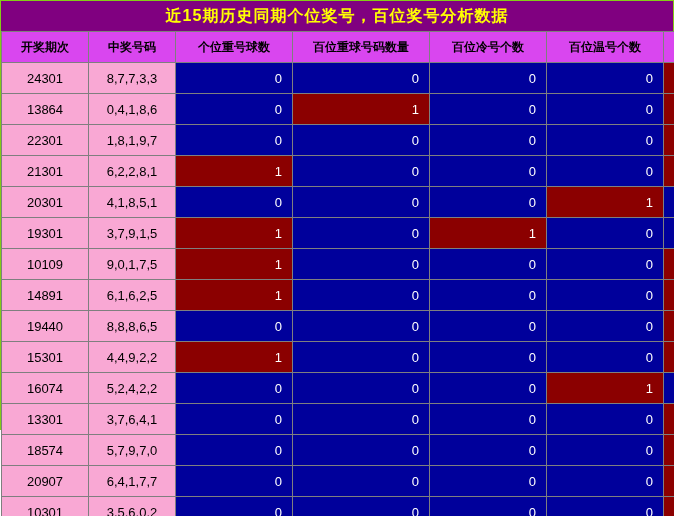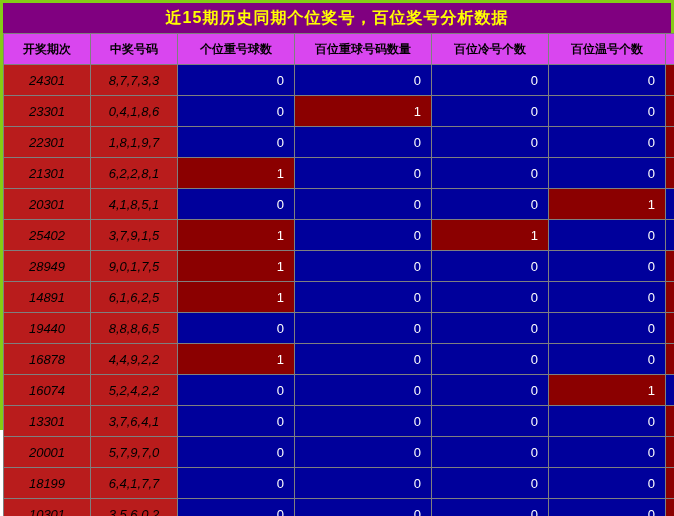--- a/index.html
+++ b/index.html
@@ -10,21 +10,21 @@
   body {
     width: 674px;
     height: 516px;
     font-family: "Liberation Sans", "DejaVu Sans", sans-serif;
     overflow: hidden;
   }
   .wrap {
     width: 674px;
     height: 430px;
     box-sizing: border-box;
-    border: 3px solid #84cc16;
+    border: 1px solid #84cc16;
     display: flex;
     flex-direction: column;
   }
   .title-bar {
     height: 30px;
     background: #800080;
     color: #ffff00;
     font-size: 16px;
     font-weight: bold;
     display: flex;
@@ -53,23 +53,22 @@
   td {
     font-size: 13px;
     height: 30px;
     border: 1px solid #7f7f7f;
     text-align: center;
     vertical-align: middle;
     padding: 0 4px;
     white-space: nowrap;
   }
   td.idx, td.num {
-    background: #b91c1c;
+    background: #f9a8d4;
     color: #000000;
-    font-style: italic;
   }
   td.cell {
     background: #00009b;
     color: #ffffff;
     text-align: right;
     padding-right: 10px;
   }
   td.cell.hl {
     background: #8b0000;
   }
@@ -102,21 +101,21 @@
         <tr>
           <td class="idx c0">24301</td>
           <td class="num c1">8,7,7,3,3</td>
           <td class="cell c2">0</td>
           <td class="cell c3">0</td>
           <td class="cell c4">0</td>
           <td class="cell c5">0</td>
           <td class="cell c6 hl">1</td>
         </tr>
         <tr>
-          <td class="idx c0">23301</td>
+          <td class="idx c0">13864</td>
           <td class="num c1">0,4,1,8,6</td>
           <td class="cell c2">0</td>
           <td class="cell c3 hl">1</td>
           <td class="cell c4">0</td>
           <td class="cell c5">0</td>
           <td class="cell c6 hl">1</td>
         </tr>
         <tr>
           <td class="idx c0">22301</td>
           <td class="num c1">1,8,1,9,7</td>
@@ -138,30 +137,30 @@
         <tr>
           <td class="idx c0">20301</td>
           <td class="num c1">4,1,8,5,1</td>
           <td class="cell c2">0</td>
           <td class="cell c3">0</td>
           <td class="cell c4">0</td>
           <td class="cell c5 hl">1</td>
           <td class="cell c6">0</td>
         </tr>
         <tr>
-          <td class="idx c0">25402</td>
+          <td class="idx c0">19301</td>
           <td class="num c1">3,7,9,1,5</td>
           <td class="cell c2 hl">1</td>
           <td class="cell c3">0</td>
           <td class="cell c4 hl">1</td>
           <td class="cell c5">0</td>
           <td class="cell c6">0</td>
         </tr>
         <tr>
-          <td class="idx c0">28949</td>
+          <td class="idx c0">10109</td>
           <td class="num c1">9,0,1,7,5</td>
           <td class="cell c2 hl">1</td>
           <td class="cell c3">0</td>
           <td class="cell c4">0</td>
           <td class="cell c5">0</td>
           <td class="cell c6 hl">1</td>
         </tr>
         <tr>
           <td class="idx c0">14891</td>
           <td class="num c1">6,1,6,2,5</td>
@@ -174,21 +173,21 @@
         <tr>
           <td class="idx c0">19440</td>
           <td class="num c1">8,8,8,6,5</td>
           <td class="cell c2">0</td>
           <td class="cell c3">0</td>
           <td class="cell c4">0</td>
           <td class="cell c5">0</td>
           <td class="cell c6 hl">1</td>
         </tr>
         <tr>
-          <td class="idx c0">16878</td>
+          <td class="idx c0">15301</td>
           <td class="num c1">4,4,9,2,2</td>
           <td class="cell c2 hl">1</td>
           <td class="cell c3">0</td>
           <td class="cell c4">0</td>
           <td class="cell c5">0</td>
           <td class="cell c6 hl">1</td>
         </tr>
         <tr>
           <td class="idx c0">16074</td>
           <td class="num c1">5,2,4,2,2</td>
@@ -201,30 +200,30 @@
         <tr>
           <td class="idx c0">13301</td>
           <td class="num c1">3,7,6,4,1</td>
           <td class="cell c2">0</td>
           <td class="cell c3">0</td>
           <td class="cell c4">0</td>
           <td class="cell c5">0</td>
           <td class="cell c6 hl">1</td>
         </tr>
         <tr>
-          <td class="idx c0">20001</td>
+          <td class="idx c0">18574</td>
           <td class="num c1">5,7,9,7,0</td>
           <td class="cell c2">0</td>
           <td class="cell c3">0</td>
           <td class="cell c4">0</td>
           <td class="cell c5">0</td>
           <td class="cell c6 hl">1</td>
         </tr>
         <tr>
-          <td class="idx c0">18199</td>
+          <td class="idx c0">20907</td>
           <td class="num c1">6,4,1,7,7</td>
           <td class="cell c2">0</td>
           <td class="cell c3">0</td>
           <td class="cell c4">0</td>
           <td class="cell c5">0</td>
           <td class="cell c6 hl">1</td>
         </tr>
         <tr>
           <td class="idx c0">10301</td>
           <td class="num c1">3,5,6,0,2</td>

